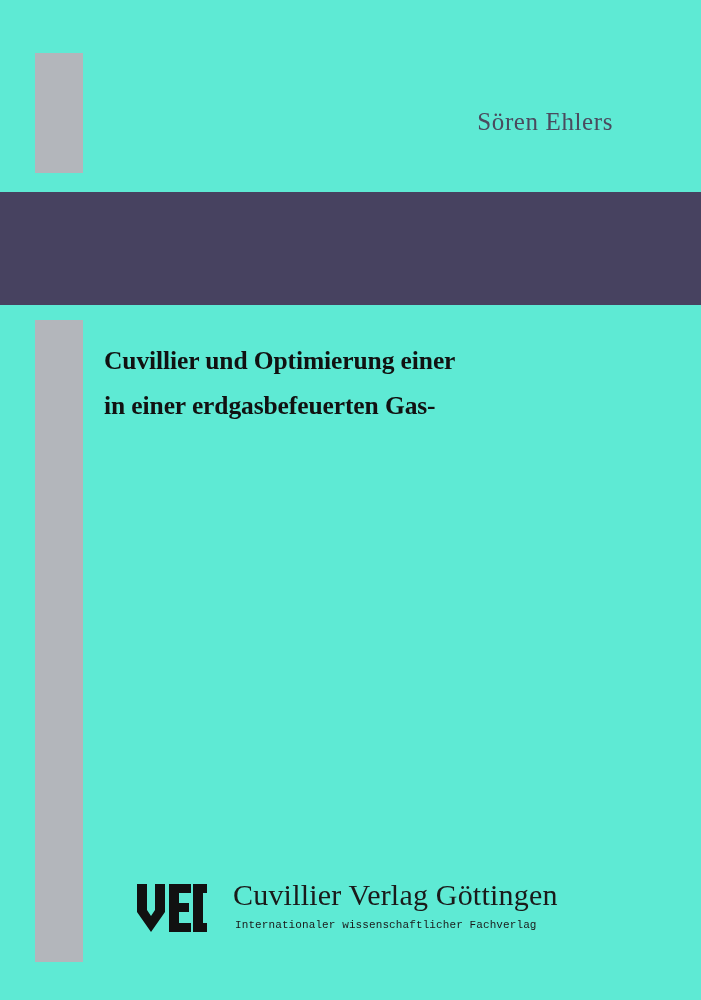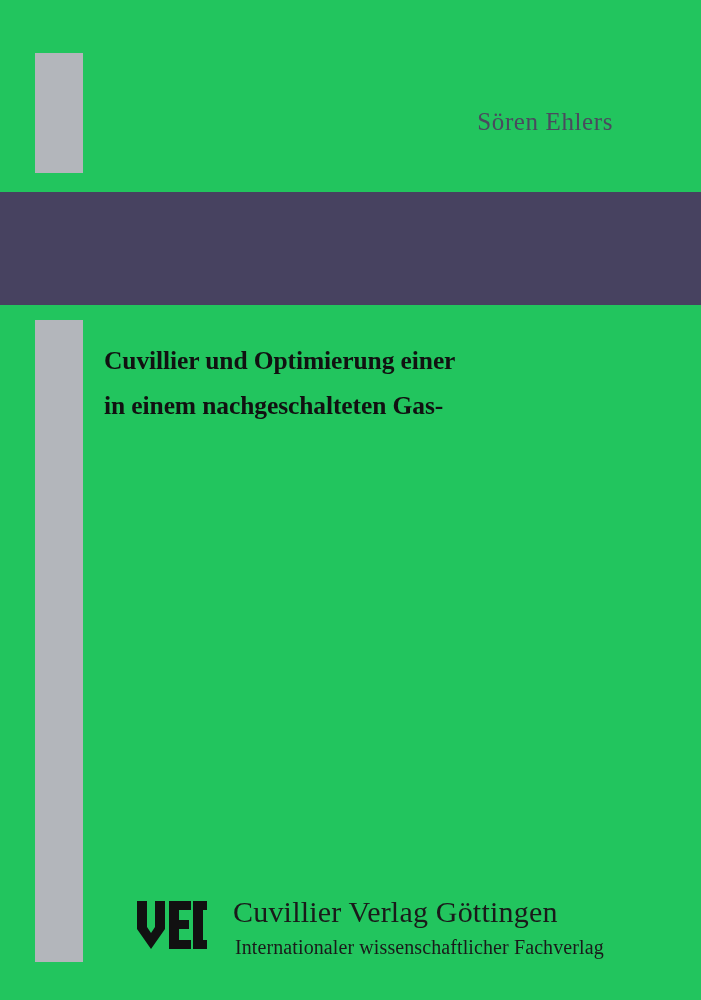--- a/index.html
+++ b/index.html
@@ -10,21 +10,21 @@
     width: 701px;
     height: 1000px;
     background: #ffffff;
     font-family: "Liberation Sans", sans-serif;
     overflow: hidden;
   }
   .cover {
     position: relative;
     width: 701px;
     height: 1000px;
-    background: #22c55e;
+    background: #5eead4;
   }
   
   .bar-top {
     position: absolute;
     left: 35px;
     top: 53px;
     width: 48px;
     height: 120px;
     background: #b3b6bb;
   }
@@ -75,21 +75,20 @@
     position: relative;
     top: 5px;
   }
   
   .publisher {
     position: absolute;
     left: 135px;
     top: 876px;
     width: 470px;
     height: 80px;
-    margin-top: 17px;
   }
   .pub-logo {
     position: absolute;
     left: 0px;
     top: 6px;
     width: 86px;
     height: 52px;
   }
   .pub-name {
     position: absolute;
@@ -98,41 +97,41 @@
     font-size: 30px;
     color: #1a1a1a;
     font-family: "Liberation Serif", serif;
     white-space: nowrap;
     letter-spacing: 0.2px;
   }
   .pub-sub {
     position: absolute;
     left: 100px;
     top: 43px;
-    font-size: 20px;
+    font-size: 11px;
     color: #1a1a1a;
-    font-family: Liberation Serif, serif;
+    font-family: Liberation Mono, monospace;
     white-space: nowrap;
     letter-spacing: 0.1px;
   }
 </style>
 </head>
 <body>
 
 <div class="cover">
 
   <div class="bar-top"></div>
   <div class="band"></div>
   <div class="bar-bottom"></div>
 
   <div class="author">Sören Ehlers</div>
 
   <div class="title">
     <div>Cuvillier und Optimierung einer</div>
-    <div>in einem nachgeschalteten Gas-</div>
+    <div>in einer erdgasbefeuerten Gas-</div>
   </div>
 
   <div class="publisher">
     <svg class="pub-logo" viewBox="0 0 86 52">
       <path d="M30 2 L30 30 L16 50 L2 30 L2 2 L12 2 L12 28 L16 34 L20 28 L20 2 Z" fill="#111111"></path>
       <path d="M34 2 L56 2 L56 11 L44 11 L44 21 L54 21 L54 30 L44 30 L44 41 L56 41 L56 50 L34 50 Z" fill="#111111"></path>
       <path d="M58 2 L72 2 L72 11 L68 11 L68 41 L72 41 L72 50 L58 50 Z" fill="#111111"></path>
     </svg>
     <div class="pub-name">Cuvillier Verlag Göttingen</div>
     <div class="pub-sub">Internationaler wissenschaftlicher Fachverlag</div>

